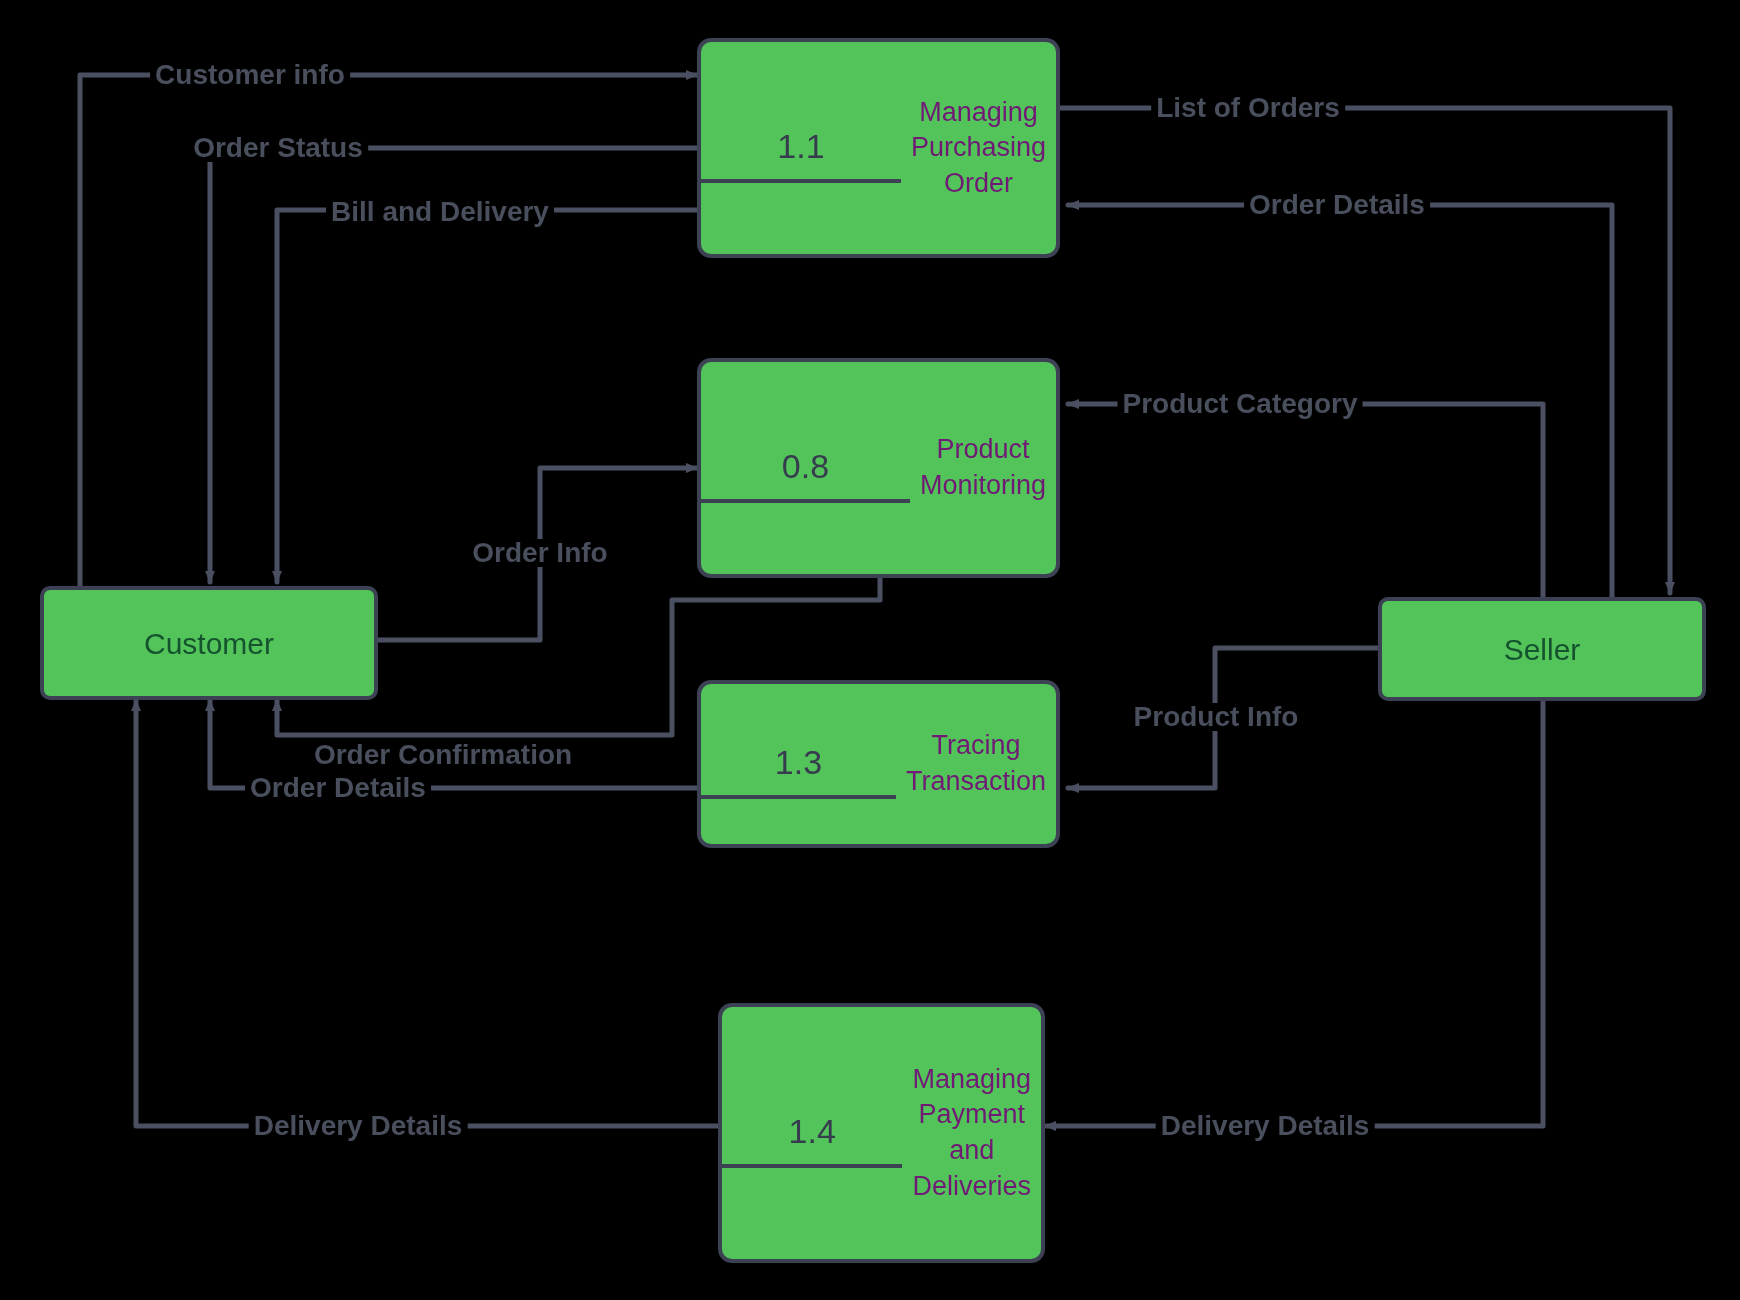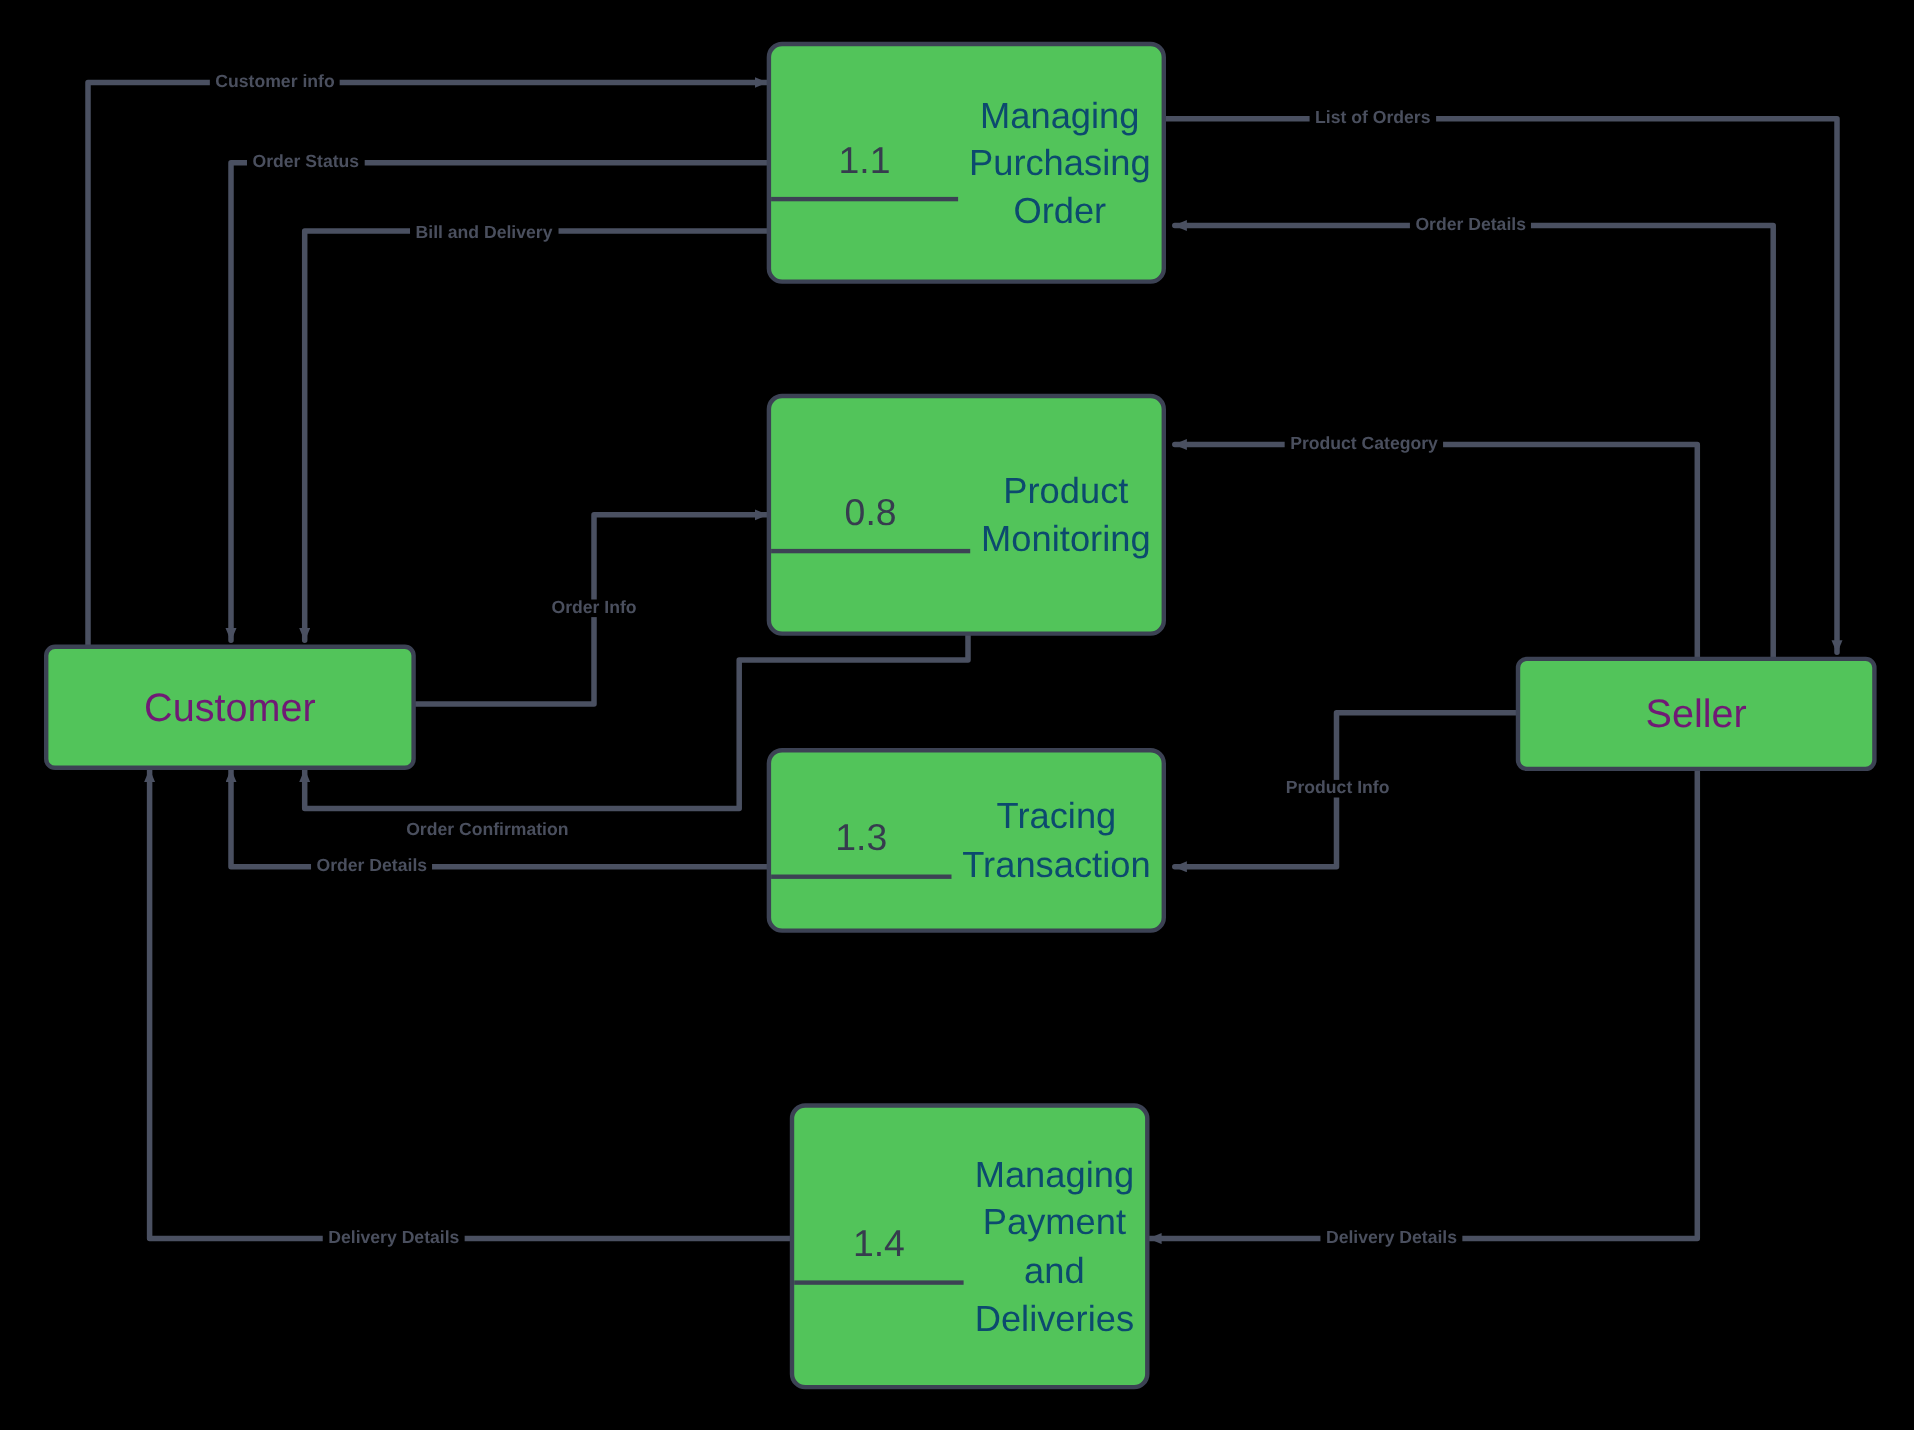--- a/index.html
+++ b/index.html
@@ -4,27 +4,27 @@
 <style>
   html,body{margin:0;padding:0;background:#000;}
   body{width:1740px;height:1300px;position:relative;overflow:hidden;
        font-family:"Liberation Sans", sans-serif;}
   #stage{position:absolute;inset:0;width:1740px;height:1300px;}
   svg.wires{position:absolute;left:0;top:0;width:1740px;height:1300px;overflow:visible;}
   .node{position:absolute;background:#52c45a;border:4px solid #3c4254;
         border-radius:14px;box-sizing:border-box;display:flex;flex-direction:row;
         align-items:center;justify-content:center;color:#363c4e;}
   .entity{border-radius:10px;}
-  .entity .ent-label{font-size:36px;line-height:1.1;color:#701a75;}
+  .entity .ent-label{font-size:30px;line-height:1.1;color:#14532d;}
   .proc-num{width:100%;height:70px;display:flex;align-items:center;justify-content:center;
             font-size:34px;border-bottom:4px solid #3c4254;box-sizing:border-box;color:#363c4e;}
   .proc-name{flex:1;width:100%;display:flex;align-items:center;justify-content:center;
-             text-align:center;font-size:33px;line-height:1.32;padding:6px 10px;
-             box-sizing:border-box;color:#0c4a6e;}
-  .flow-label{position:absolute;font-size:16px;font-weight:bold;color:#4a4f5e;
+             text-align:center;font-size:27px;line-height:1.32;padding:6px 10px;
+             box-sizing:border-box;color:#701a75;}
+  .flow-label{position:absolute;font-size:28px;font-weight:bold;color:#4a4f5e;
               background:#000;padding:0 5px;white-space:nowrap;
               transform:translate(-50%,-50%);line-height:1;}
 </style>
 </head>
 <body>
 
 <div id="stage">
 
   <svg class="wires" viewBox="0 0 1740 1300" xmlns="http://www.w3.org/2000/svg">
     <defs>

